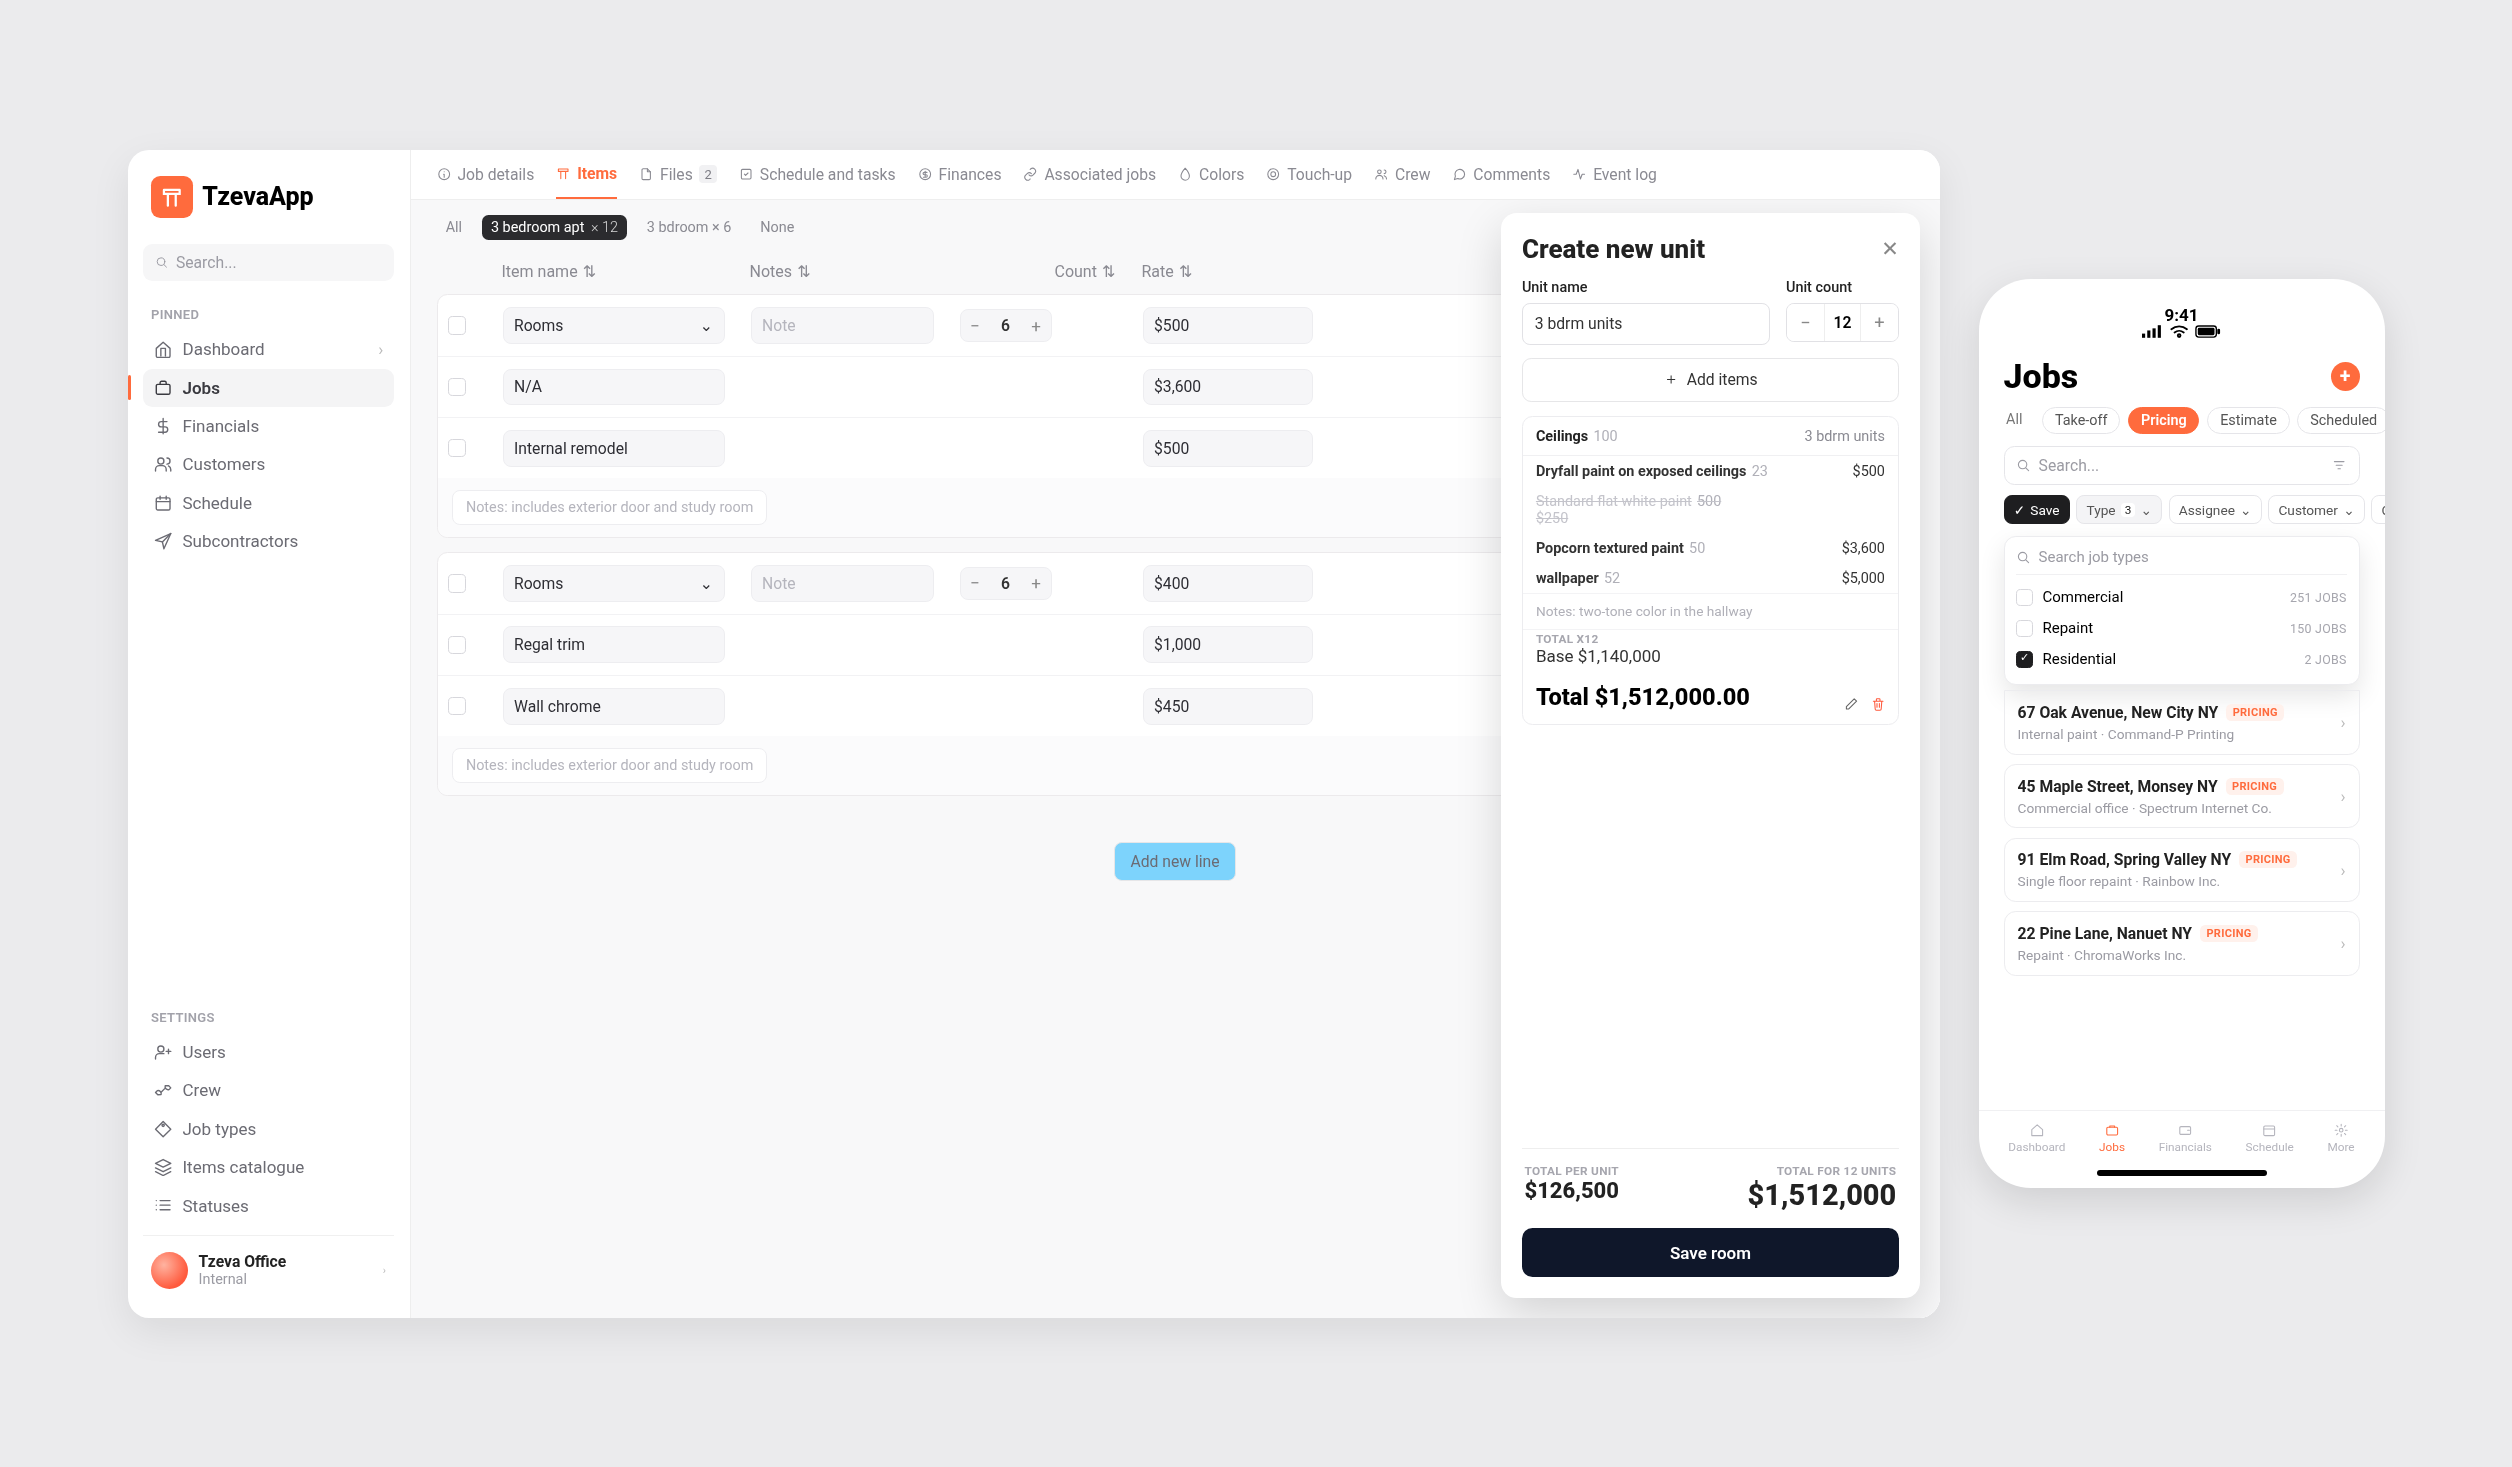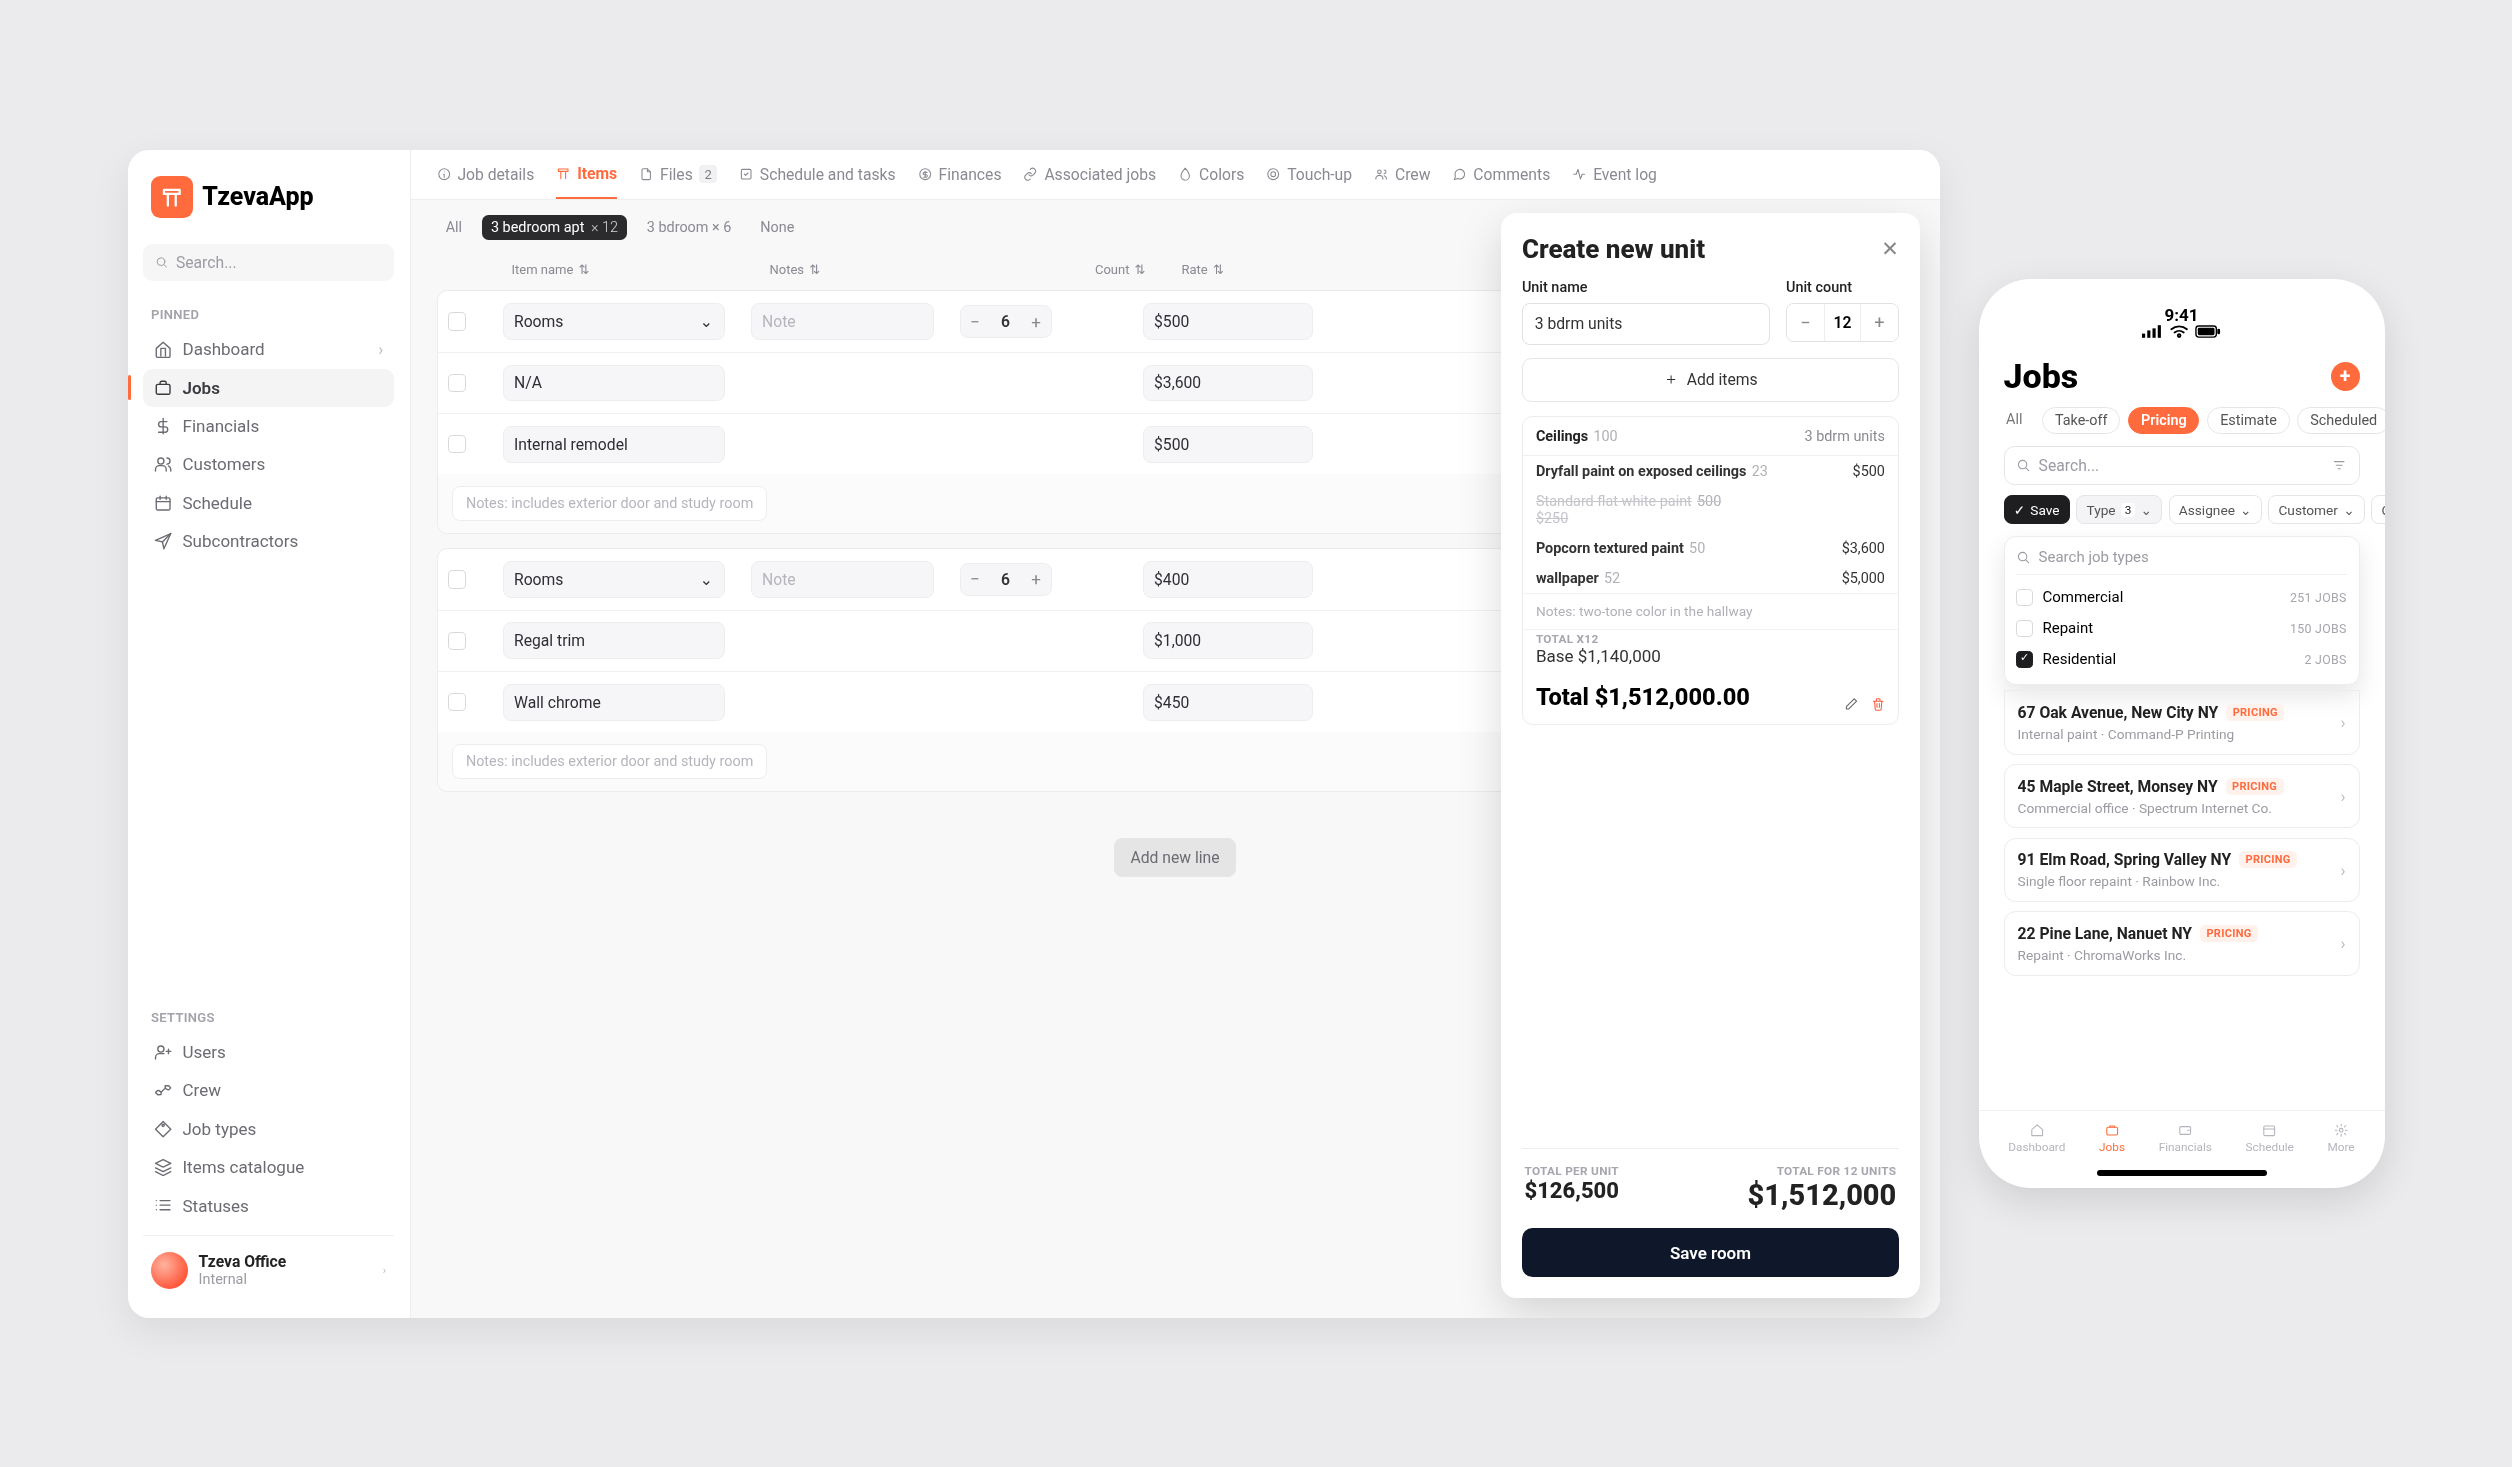--- a/index.html
+++ b/index.html
@@ -32,37 +32,37 @@
 .save-close { margin-left:auto; border:0.7px solid #e6e6e8; background:#fff; border-radius:9.2px; padding:9.2px 17px; font-size:15.7px; color:#333; cursor:pointer; }
 .tabs { display:flex; gap:22px; padding: 0 26px; border-bottom:0.7px solid #eee; }
 .tab { display:flex; align-items:center; gap:6.5px; padding:14.4px 0; color:#8a8a92; font-size:15.7px; cursor:pointer; }
 .tab.active { color:#ff6b3d; font-weight:700; border-bottom:2.6px solid #ff6b3d; margin-bottom:-0.7px; }
 .tab .badge { background:#f1f1f3; color:#7d7d85; border-radius:3.9px; padding:1.3px 5.2px; font-size:13px; }
 .content { flex:1; background:#f8f8f9; padding: 15.7px 26px; position:relative; overflow:hidden; }
 .filter-chips { display:flex; gap:10.5px; align-items:center; margin-bottom:14.4px; font-size:14.4px; color:#8a8a92; }
 .chip { padding:3.9px 9.2px; border-radius:6.5px; }
 .chip.dark { background:#2b2b2e; color:#fff; display:flex; align-items:center; gap:6.5px; }
 .chip-x { color:#d7d7d7; font-weight:300; }
-.table-head { display:grid; grid-template-columns: 39px 222px 183px 157px 170px; gap:36px; padding: 7.9px 10.5px 13px 0; color:#8a8a92; font-size:13px; }
+.table-head { display:grid; grid-template-columns: 39px 222px 183px 157px 170px; gap:26px; padding: 7.9px 10.5px 13px 0; color:#8a8a92; font-size:16px; }
 .th { display:flex; align-items:center; gap:5.2px; }
 .card { background:#fff; border:0.7px solid #eceaec; border-radius:10.5px; margin-bottom:14.4px; overflow:hidden; }
 .row { display:grid; grid-template-columns: 39px 222px 183px 157px 170px; gap:26px; align-items:center; padding: 11.8px 10.5px 11.8px 0; }
 .row + .row { border-top:0.7px solid #f2f2f4; }
 .chk { width:18.3px; height:18.3px; border:1.3px solid #d7d7dc; border-radius:4.6px; margin-left:10.5px; }
 .pill { background:#f6f6f8; border:0.7px solid #ededf0; border-radius:7.9px; padding:7.9px 10.5px; font-size:15.7px; color:#2e2e34; display:flex; align-items:center; justify-content:space-between; }
 .pill.sel { justify-content: space-between; }
 .pill.note input { border:none; background:none; outline:none; width:100%; font-size:15.7px; }
 .pill.note input::placeholder{ color:#b5b5bd; }
 .counter { display:flex; align-items:center; background:#f6f6f8; border:0.7px solid #ededf0; border-radius:7.9px; overflow:hidden; width:92px; }
 .counter button { width:29px; height:31px; border:none; background:none; font-size:17px; color:#888; cursor:pointer; }
 .counter span { flex:1; text-align:center; font-size:15.7px; color:#333; font-weight:600; }
 .rate-cell { font-size:15.7px; color:#2e2e34; background:#f6f6f8; border:0.7px solid #ededf0; border-radius:7.9px; padding:7.9px 10.5px; }
 .notes-row { background:#fbfbfc; padding:11.8px 14.4px; color:#b5b5bd; font-size:14.4px; }
 .notes-row-pill { display:inline-block; border-top:0.7px solid #eee; background:#fff; border:0.7px solid #ededf0; border-radius:7.9px; padding:7.9px 13px; }
-.add-line { margin: 46px auto 0; display:block; border:0.7px solid #e6e6e8; background:#e5e5e5; border-radius:7.9px; padding:9.2px 15.7px; font-size:15.7px; color:#6b6b73; cursor:pointer; }
+.add-line { margin: 46px auto 0; display:block; border:0.7px solid #e6e6e8; background:#7dd3fc; border-radius:7.9px; padding:9.2px 15.7px; font-size:15.7px; color:#6b6b73; cursor:pointer; }
 .panel { position:absolute; right:19.6px; top:13px; width:419px; bottom:19.6px; background:#fff; border-radius:15.7px; box-shadow:0 15.7px 46px rgba(0,0,0,0.15); display:flex; flex-direction:column; padding:21px; }
 .panel-head { display:flex; align-items:center; justify-content:space-between; margin-bottom:15.7px; }
 .panel-title { font-size:26px; font-weight:800; color:#222; }
 .close-x { font-size:21px; color:#888; cursor:pointer; }
 .form-row { display:flex; gap:15.7px; margin-bottom:13px; }
 .form-col { flex:1; display:flex; flex-direction:column; gap:6.5px; }
 .label { font-size:14.4px; color:#222; font-weight: 500;}
 .text-input { border:0.7px solid #e1e1e5; border-radius:7.9px; padding:10.5px 11.8px; font-size:15.7px; color:#333; }
 .count-input { display:flex; align-items:center; border:0.7px solid #e1e1e5; border-radius:7.9px; overflow:hidden; }
 .count-input button { width:37px; height:37px; border:none; background:#fff; font-size:18.3px; color:#888; cursor:pointer; }

